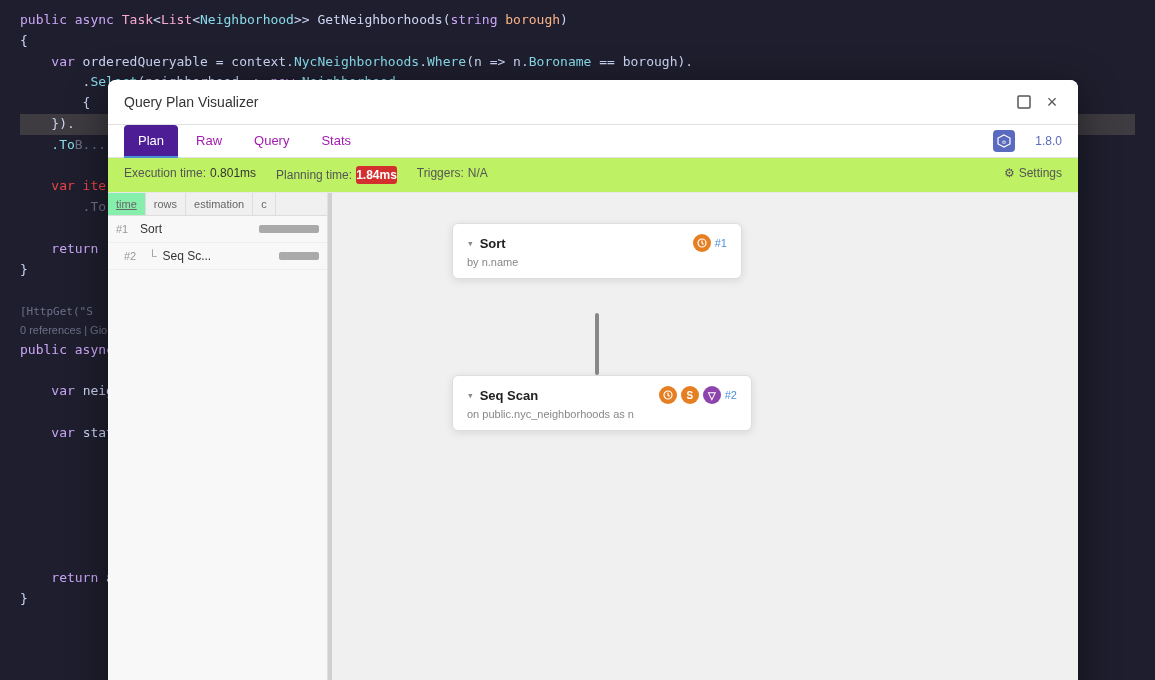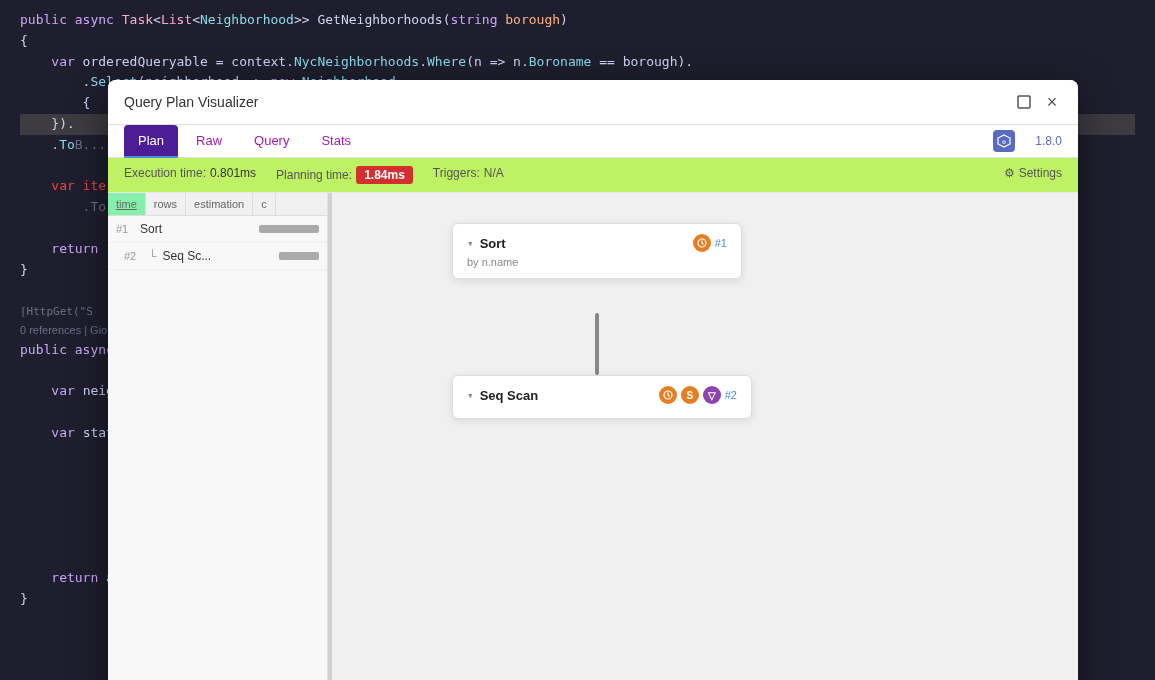--- a/index.html
+++ b/index.html
@@ -130,21 +130,21 @@
       background: #bef264;
       font-family: -apple-system, BlinkMacSystemFont, 'Segoe UI', sans-serif;
       font-size: 12px;
       color: #555;
       border-bottom: 1px solid #e8e8e8;
     }
     .info-item { display: flex; align-items: center; gap: 4px; }
     .info-badge {
       background: #d32f2f;
       color: #fff;
-      padding: 2px 8px;
+      padding: 2px 0;
       border-radius: 3px;
       font-weight: 600;
       font-size: 12px;
     }
     .settings-btn {
       margin-left: auto;
       display: flex; align-items: center; gap: 4px;
       cursor: pointer;
       color: #555;
       font-size: 12px;
@@ -412,17 +412,20 @@
               <svg width="10" height="10" viewBox="0 0 10 10" fill="none" stroke="#fff" stroke-width="1.2">
                 <circle cx="5" cy="5" r="4"></circle>
                 <polyline points="5,2.5 5,5 6.5,6.5"></polyline>
               </svg>
             </div>
             <div class="badge-icon badge-s" style="font-family: -apple-system, sans-serif;">S</div>
             <div class="badge-icon badge-filter" style="font-family: -apple-system, sans-serif;">▽</div>
             <span class="badge-num">#2</span>
           </div>
         </div>
+        <div class="node-sub">
+          <span>on public.nyc_neighborhoods as n</span>
+        </div>
       </div>
 
     </div>
   </div>
 </div>
 
 </body></html>

